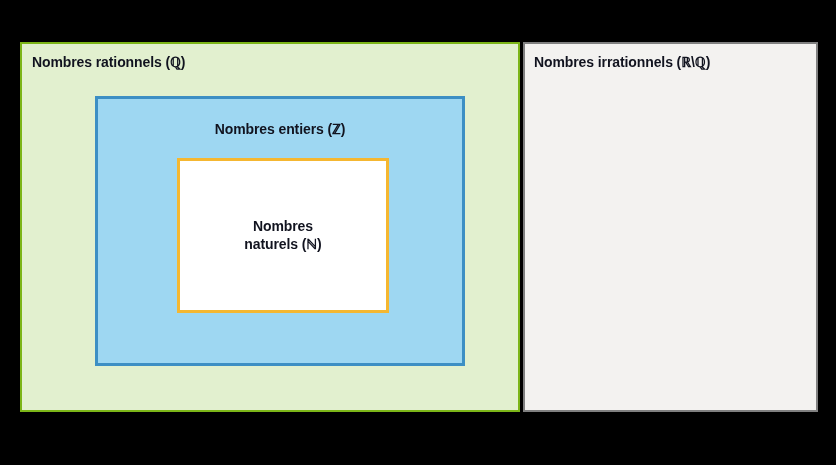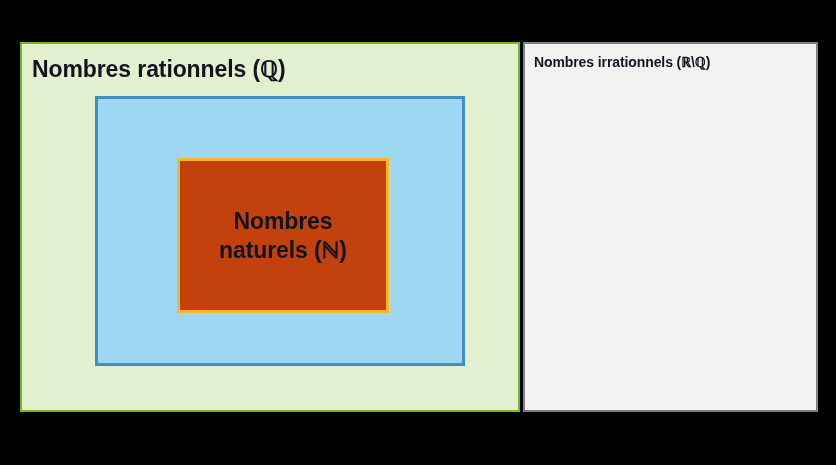--- a/index.html
+++ b/index.html
@@ -75,53 +75,54 @@
     text-align: center;
   }
 
   
   .box-naturals {
     position: absolute;
     left: 79px;   
     top: 59px;    
     width: 212px;
     height: 155px;
-    background: #c2410c;
+    background: #ffffff;
     border: 3px solid #f5b731;
     box-sizing: border-box;
     display: flex;
     align-items: center;
     justify-content: flex-start;
   }
   .box-naturals > .box-label {
     text-align: center;
     line-height: 1.22;
     width: 100%;
   }
 
   .label-text {
     color: #11131f;
     font-weight: bold;
-    font-size: 23px;
+    font-size: 14px;
     letter-spacing: -0.1px;
     white-space: pre-line;
   }
   .label-small {
     font-size: 14px;
   }
 </style>
 </head>
 <body>
 
 <div id="stage">
 
   <div class="panel-rational">
     <div class="panel-label label-text">Nombres rationnels (ℚ)</div>
 
     <div class="box-integers">
+      <div class="box-label label-text">Nombres entiers (ℤ)</div>
 
       <div class="box-naturals">
         <div class="box-label label-text">Nombres
 naturels (ℕ)</div>
       </div>
     </div>
   </div>
 
   <div class="panel-irrational">
     <div class="panel-label label-text label-small">Nombres irrationnels (ℝ\ℚ)</div>

